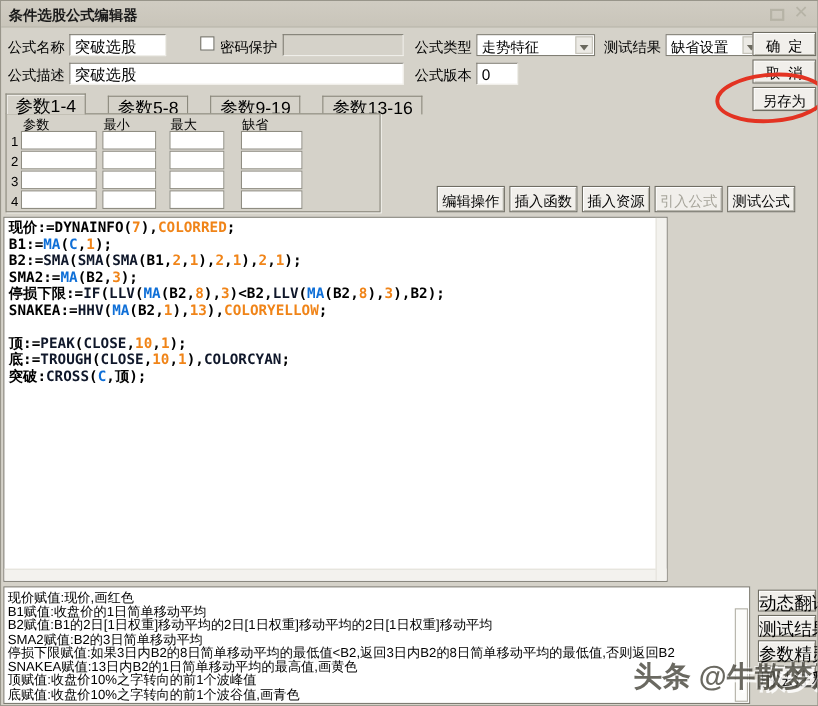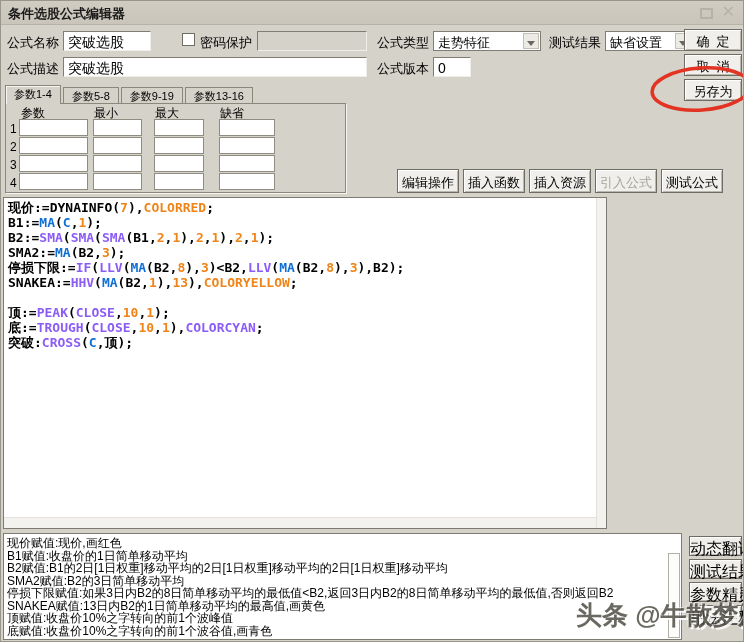--- a/index.html
+++ b/index.html
@@ -28,43 +28,43 @@
   .btn span { display:inline-block; padding-top:3px; }
   .combo { position:absolute; background:#fff; border:1px solid #807e74; font-size:13px; }
   .combo .val { position:absolute; left:4px; top:2px; white-space:nowrap; }
   .combo .arrow-btn { position:absolute; right:1px; top:1px; bottom:1px; width:16px;
     background:#eceae5; border:1px solid #c2c0b6; }
   .combo .tri { position:absolute; left:3px; top:7px; width:0; height:0;
     border:4px solid transparent; border-top:5px solid #6b695f; }
   .checkbox { position:absolute; width:13px; height:13px; background:#fff; border:1px solid #6f6d63; }
   
   .tabs { position:absolute; left:4px; top:84px; height:19px; display:flex; align-items:flex-end; }
-  .tab { height:17px; padding:1px 8px 0; font-size:11px; background:#d5d2c9;
-    border:1px solid #8a887c; border-bottom:none; margin-right:2px; white-space:nowrap; }
+  .tab { height:17px; padding:1px 8px 0; font-size:16px; background:#d5d2c9;
+    border:1px solid #8a887c; border-bottom:none; margin-right:20px; white-space:nowrap; }
   .tab.active { height:19px; position:relative; z-index:3; box-shadow:inset 1px 1px 0 #f6f5f1; }
   
   .parambox { position:absolute; left:4px; top:102px; width:341px; height:90px;
     border:1px solid #8a887c; box-shadow:1px 1px 0 #f6f5f1; background:#d5d2c9; z-index:2; }
   .phead { position:absolute; font-size:12px; top:1px; }
   .ph1{left:15px}.ph2{left:88px}.ph3{left:149px}.ph4{left:214px}
   .prow { position:absolute; left:0; width:100%; height:18px; }
   .prow .rnum { position:absolute; left:4px; top:3px; font-size:12px; }
   .pcell { position:absolute; top:0; height:17px; background:#fff; border:1px solid #8f8d82; }
   .pc1{left:13px;width:69px}.pc2{left:87px;width:49px}.pc3{left:148px;width:50px}.pc4{left:213px;width:56px}
   
   .toolbar { position:absolute; left:396px; top:168px; display:flex; gap:4px; }
   .tbtn { position:relative; width:62px; height:24px; }
   .tbtn.disabled { color:#a6a49a; }
   
   .editor { position:absolute; left:2px; top:196px; width:604px; height:332px;
     background:#fff; border:1px solid #7e7c72; overflow:hidden; }
   .codelines { position:absolute; left:4px; top:2px; right:14px;
     font-family:"DejaVu Sans Mono","Liberation Mono",monospace; font-weight:bold;
     font-size:13px; line-height:15px; white-space:pre; }
-  .c-k{color:#000000}.c-b{color:#0f6fd7}.c-g{color:#8b5cf6}.c-o{color:#f08418}
+  .c-k{color:#000000}.c-b{color:#0f6fd7}.c-g{color:#0f172a}.c-o{color:#f08418}
   .vscroll { position:absolute; right:0; top:0; width:10px; height:100%;
     background:#f3f2ee; border-left:1px solid #e3e1da; }
   .hscroll { position:absolute; left:0; bottom:0; height:11px; width:730px;
     background:#f3f2ee; border-top:1px solid #e3e1da; }
   
   .transl { position:absolute; left:2px; top:532px; width:679px; height:107px;
     background:#fff; border:1px solid #7e7c72; overflow:hidden; }
   .tlines { position:absolute; left:3px; top:3px; font-size:12px; line-height:12.5px; white-space:pre; }
   .tvscroll { position:absolute; right:1px; top:19px; width:12px; height:85px;
     background:#fcfcfa; border:1px solid #b2b0a6; }

